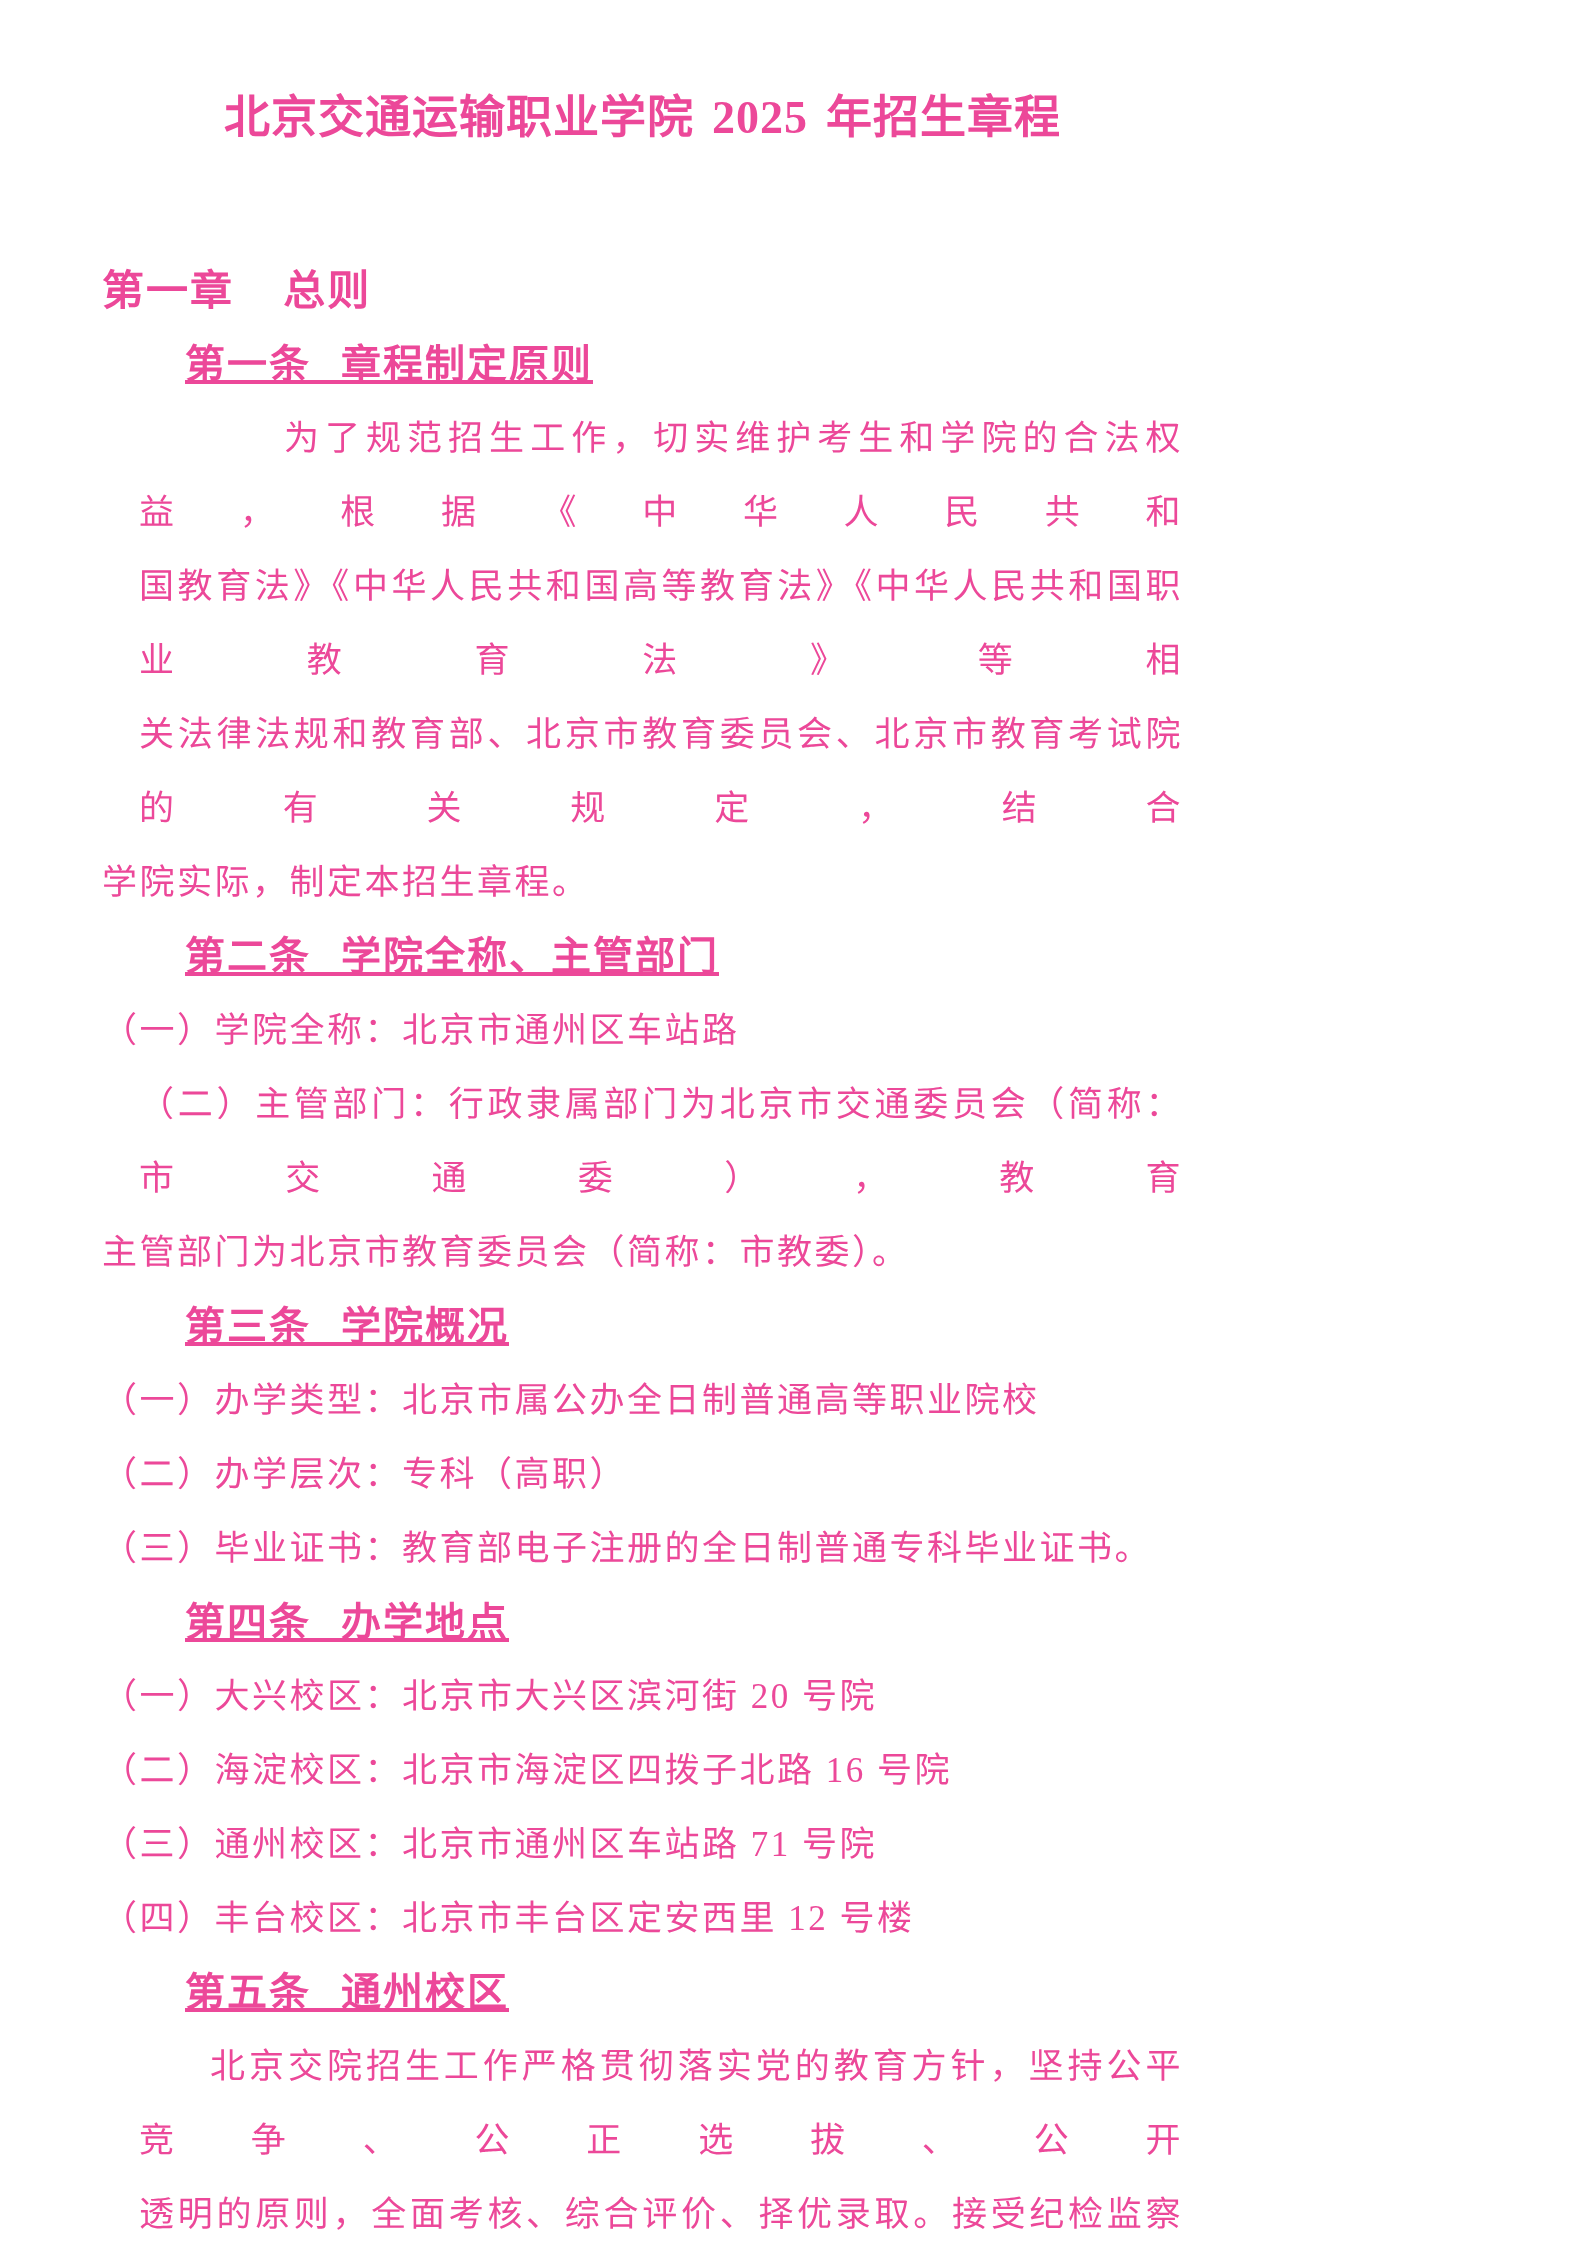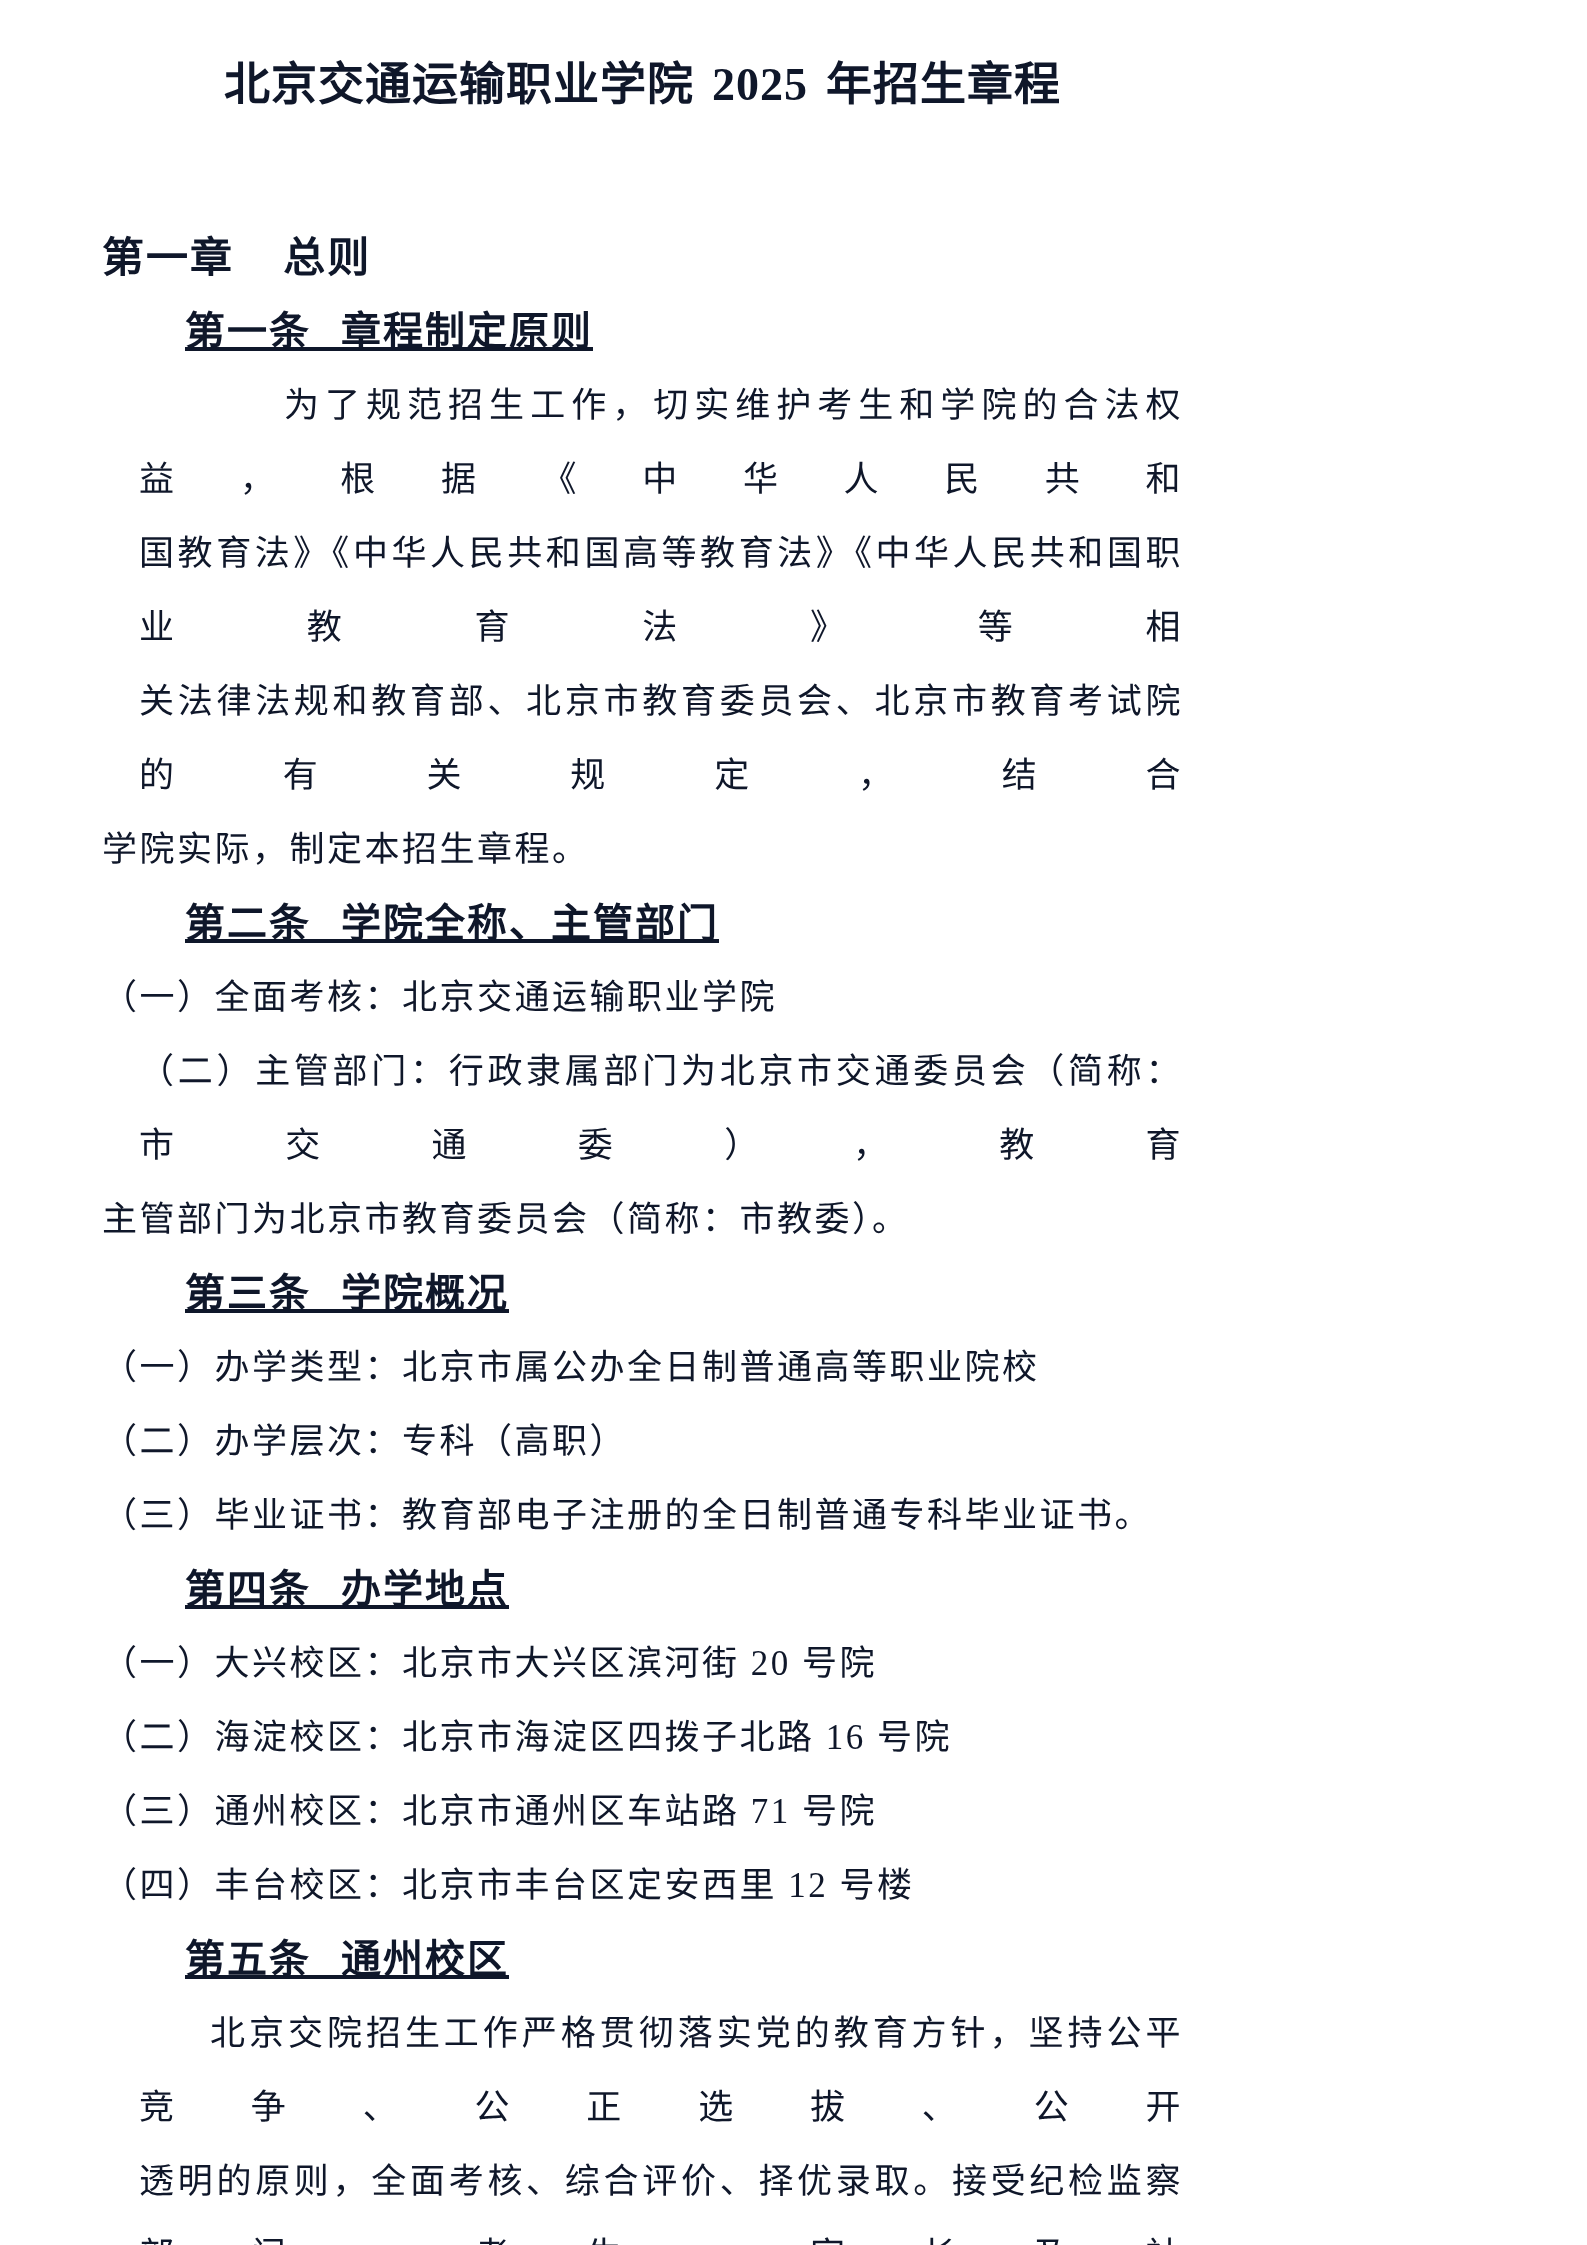--- a/index.html
+++ b/index.html
@@ -6,23 +6,23 @@
     margin: 0;
     padding: 0;
     background: #ffffff;
   }
   .page {
     position: relative;
     width: 1284px;
     height: 2245px;
     box-sizing: border-box;
     margin: 0;
-    padding: 48px 101px 0 102px;
+    padding: 81px 101px 0 102px;
     background: #ffffff;
-    color: #0f172a;
+    color: #ec4899;
     font-family: "Liberation Serif", "DejaVu Serif", serif;
     overflow: hidden;
   }
   .doc-title {
     margin: 0;
     font-size: 46px;
     font-weight: 700;
     line-height: 74px;
     text-align: center;
     letter-spacing: 1px;
@@ -73,21 +73,21 @@
 
   <h2 class="chapter first">第一章 总则</h2>
 
   <h3 class="article">第一条 章程制定原则</h3>
   <p class="ln ind-deep just">为了规范招生工作，切实维护考生和学院的合法权益，根据《中华人民共和</p>
   <p class="ln just">国教育法》《中华人民共和国高等教育法》《中华人民共和国职业教育法》等相</p>
   <p class="ln just">关法律法规和教育部、北京市教育委员会、北京市教育考试院的有关规定，结合</p>
   <p class="ln">学院实际，制定本招生章程。</p>
 
   <h3 class="article">第二条 学院全称、主管部门</h3>
-  <p class="ln">（一）全面考核：北京交通运输职业学院</p>
+  <p class="ln">（一）学院全称：北京市通州区车站路</p>
   <p class="ln just">（二）主管部门：行政隶属部门为北京市交通委员会（简称：市交通委），教育</p>
   <p class="ln">主管部门为北京市教育委员会（简称：市教委）。</p>
 
   <h3 class="article">第三条 学院概况</h3>
   <p class="ln">（一）办学类型：北京市属公办全日制普通高等职业院校</p>
   <p class="ln">（二）办学层次：专科（高职）</p>
   <p class="ln">（三）毕业证书：教育部电子注册的全日制普通专科毕业证书。</p>
 
   <h3 class="article">第四条 办学地点</h3>
   <p class="ln">（一）大兴校区：北京市大兴区滨河街 20 号院</p>

